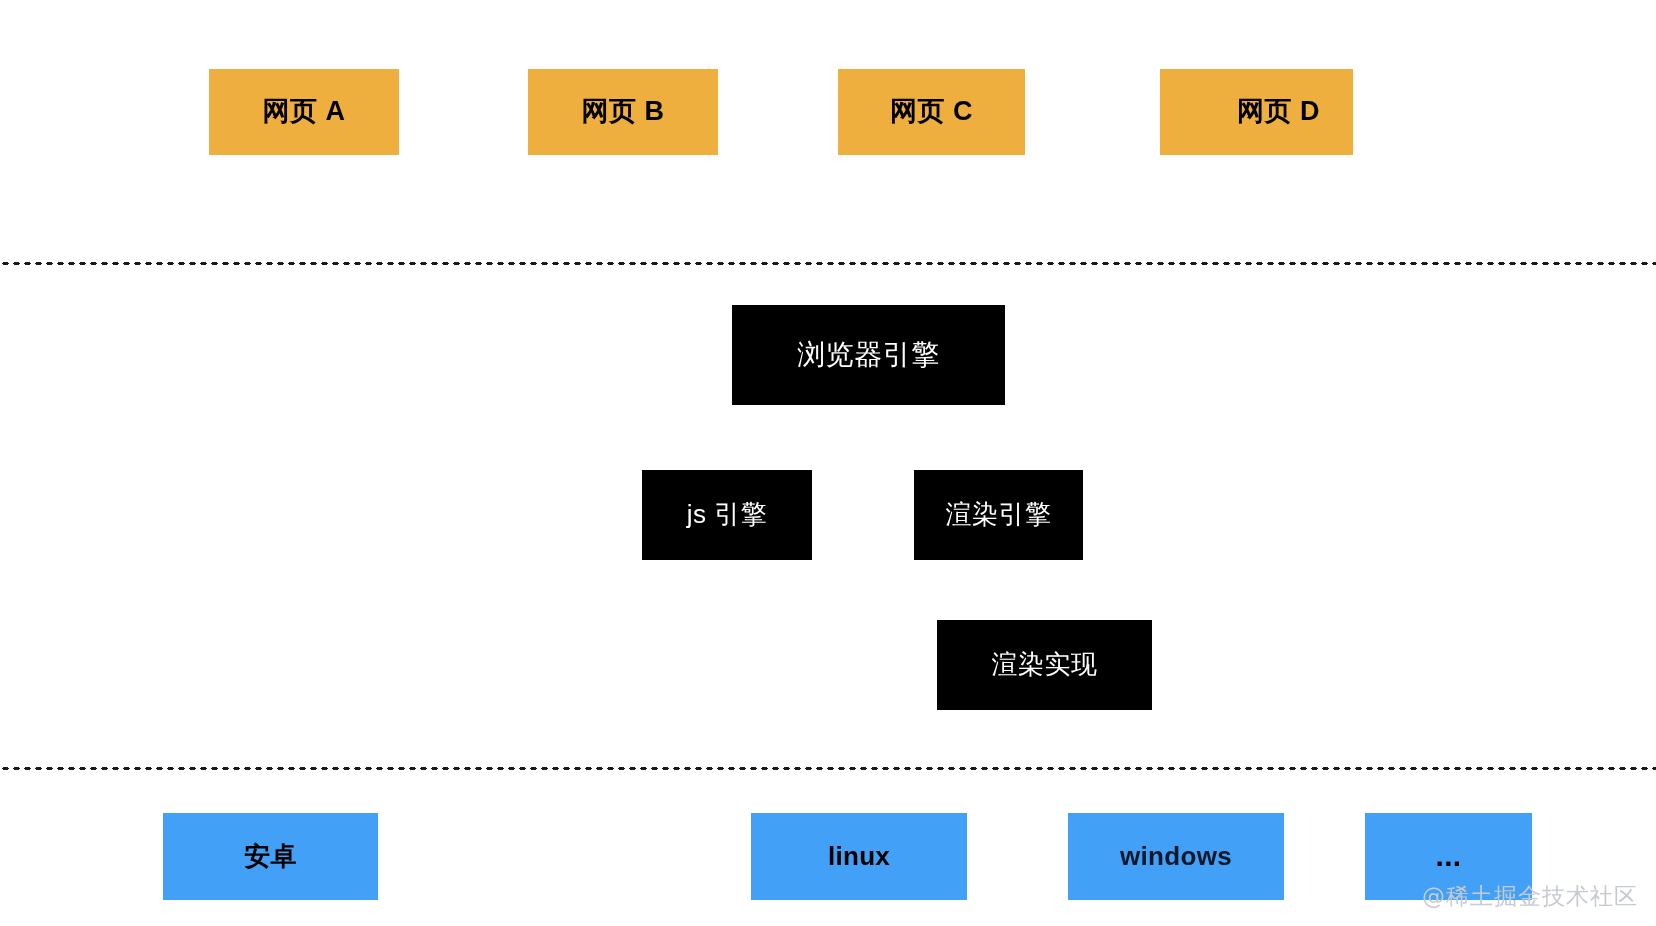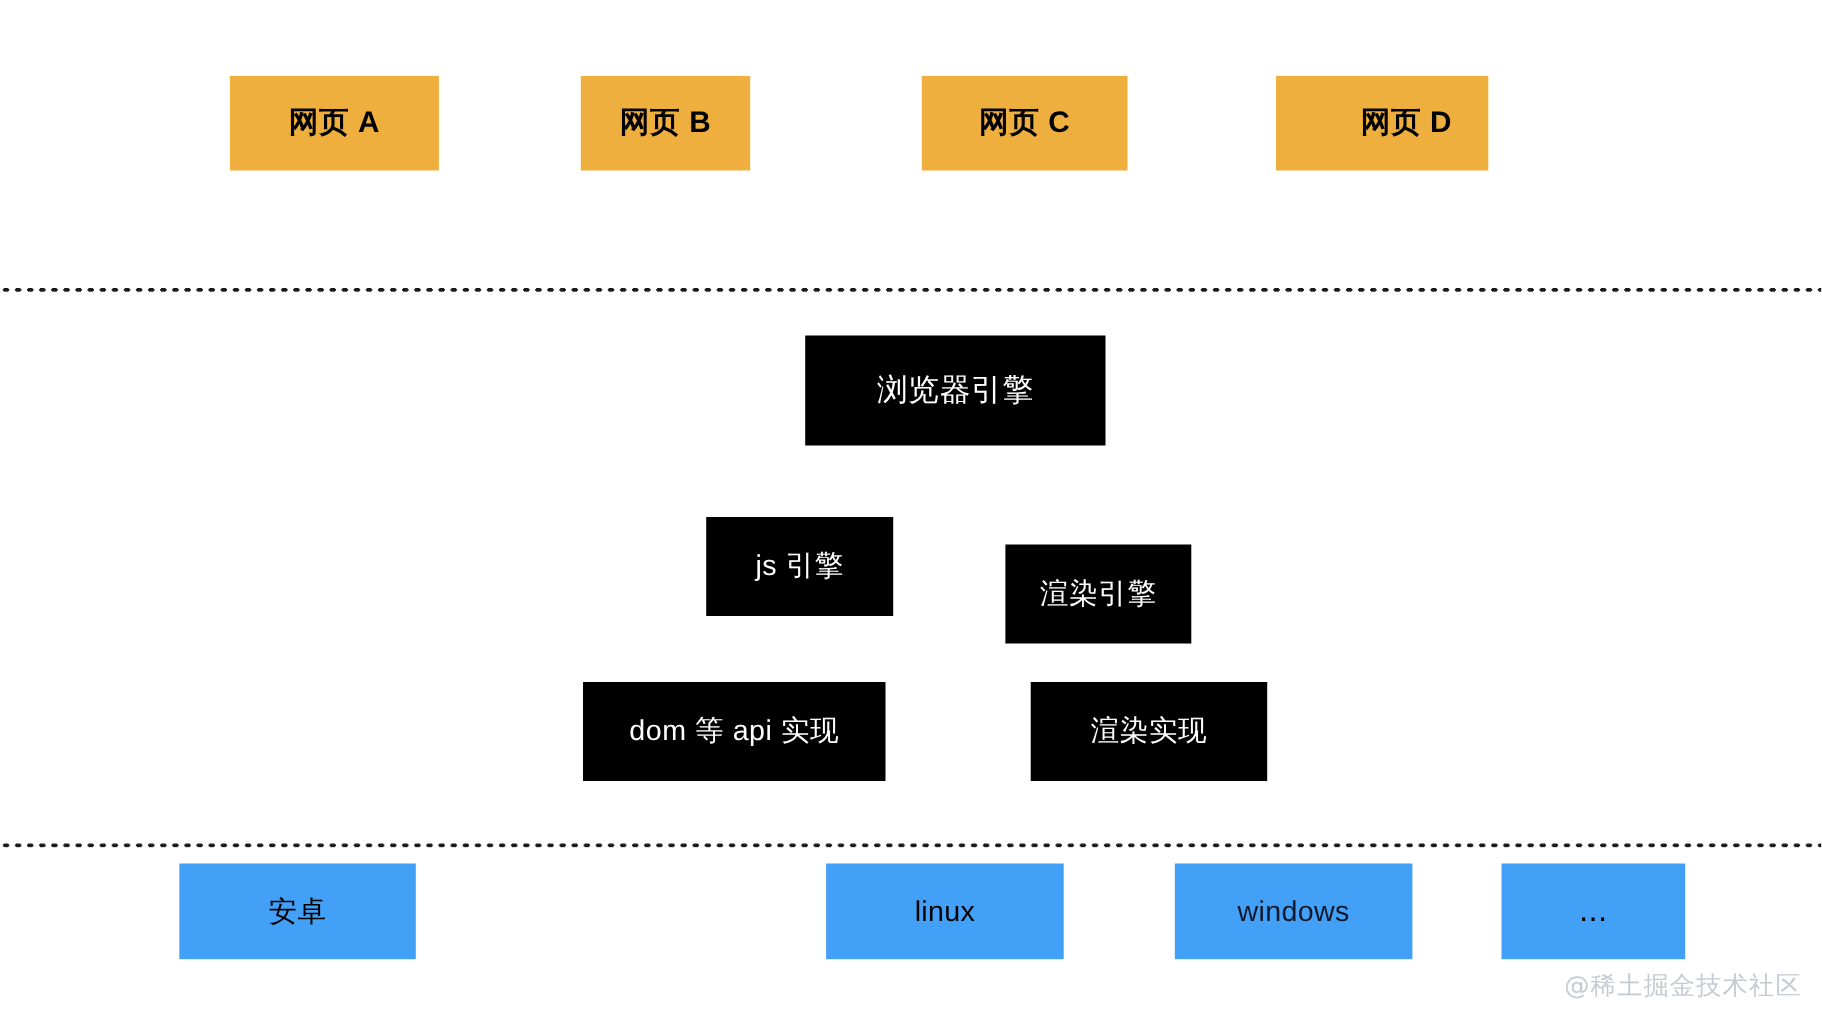--- a/index.html
+++ b/index.html
@@ -49,22 +49,23 @@
   }
   .engine-node.lvl1 { font-size: 28px; }
   .engine-node.lvl2 { font-size: 26px; }
   .engine-node.lvl3 { font-size: 26px; }
 
   
   .os-node {
     background: #42A0F7;
     color: #000000;
     font-size: 26px;
-    font-weight: 400;
+    font-weight: 700;
     letter-spacing: 0.3px;
+    margin-top: 28px;
   }
   .os-node.ellipsis { font-size: 30px; }
 
   
   .divider {
     position: absolute;
     left: 0;
     width: 1656px;
     height: 5px;
     background-image: radial-gradient(#1a1a1a 42%, transparent 44%);
@@ -88,28 +89,27 @@
 </head>
 <body>
 
 <div id="canvas" style="background: rgb(255, 255, 255);">
 
   <div class="divider" style="top: 261px;"></div>
 
   <div class="divider" style="top: 766px;"></div>
 
   <div class="node page-node" style="left: 209px; top: 69px; width: 190px; height: 86px; background: rgb(239, 175, 62); color: rgb(0, 0, 0);">网页 A</div>
-  <div class="node page-node" style="left: 528px; top: 69px; width: 154px; height: 86px; background: rgb(239, 175, 62); color: rgb(0, 0, 0);">网页 B</div>
+  <div class="node page-node" style="left: 528px; top: 69px; width: 190px; height: 86px; background: rgb(239, 175, 62); color: rgb(0, 0, 0);">网页 B</div>
   <div class="node page-node" style="left: 838px; top: 69px; width: 187px; height: 86px; background: rgb(239, 175, 62); color: rgb(0, 0, 0);">网页 C</div>
   <div class="node page-node" style="left: 1160px; top: 69px; width: 193px; height: 86px; background: rgb(239, 175, 62); color: rgb(0, 0, 0); padding-left: 44px;">网页 D</div>
 
   <div class="node engine-node lvl1" style="left: 732px; top: 305px; width: 273px; height: 100px; background: rgb(0, 0, 0); color: rgb(255, 255, 255);">浏览器引擎</div>
   <div class="node engine-node lvl2" style="left: 642px; top: 470px; width: 170px; height: 90px; background: rgb(0, 0, 0); color: rgb(255, 255, 255);">js 引擎</div>
-  <div class="node engine-node lvl2" style="left: 914px; top: 470px; width: 169px; height: 90px; background: rgb(0, 0, 0); color: rgb(255, 255, 255); margin-top: 25px;">渲染引擎</div>
-  <div class="node engine-node lvl3" style="left: 530px; top: 620px; width: 275px; height: 90px; background: rgb(0, 0, 0); color: rgb(255, 255, 255);">dom 等 api 实现</div>
+  <div class="node engine-node lvl2" style="left: 914px; top: 470px; width: 169px; height: 90px; background: rgb(0, 0, 0); color: rgb(255, 255, 255);">渲染引擎</div>
   <div class="node engine-node lvl3" style="left: 937px; top: 620px; width: 215px; height: 90px; background: rgb(0, 0, 0); color: rgb(255, 255, 255);">渲染实现</div>
 
   <div class="node os-node" style="left: 163px; top: 785px; width: 215px; height: 87px; background: rgb(66, 160, 247); color: rgb(0, 0, 0);">安卓</div>
   <div class="node os-node" style="left: 751px; top: 785px; width: 216px; height: 87px; background: rgb(66, 160, 247); color: rgb(0, 0, 0);">linux</div>
   <div class="node os-node" style="left: 1068px; top: 785px; width: 216px; height: 87px; background: rgb(66, 160, 247); color: #0f172a;">windows</div>
   <div class="node os-node ellipsis" style="left: 1365px; top: 785px; width: 167px; height: 87px; background: rgb(66, 160, 247); color: rgb(0, 0, 0);">...</div>
 
   <div class="watermark">@稀土掘金技术社区</div>
 
 </div>

